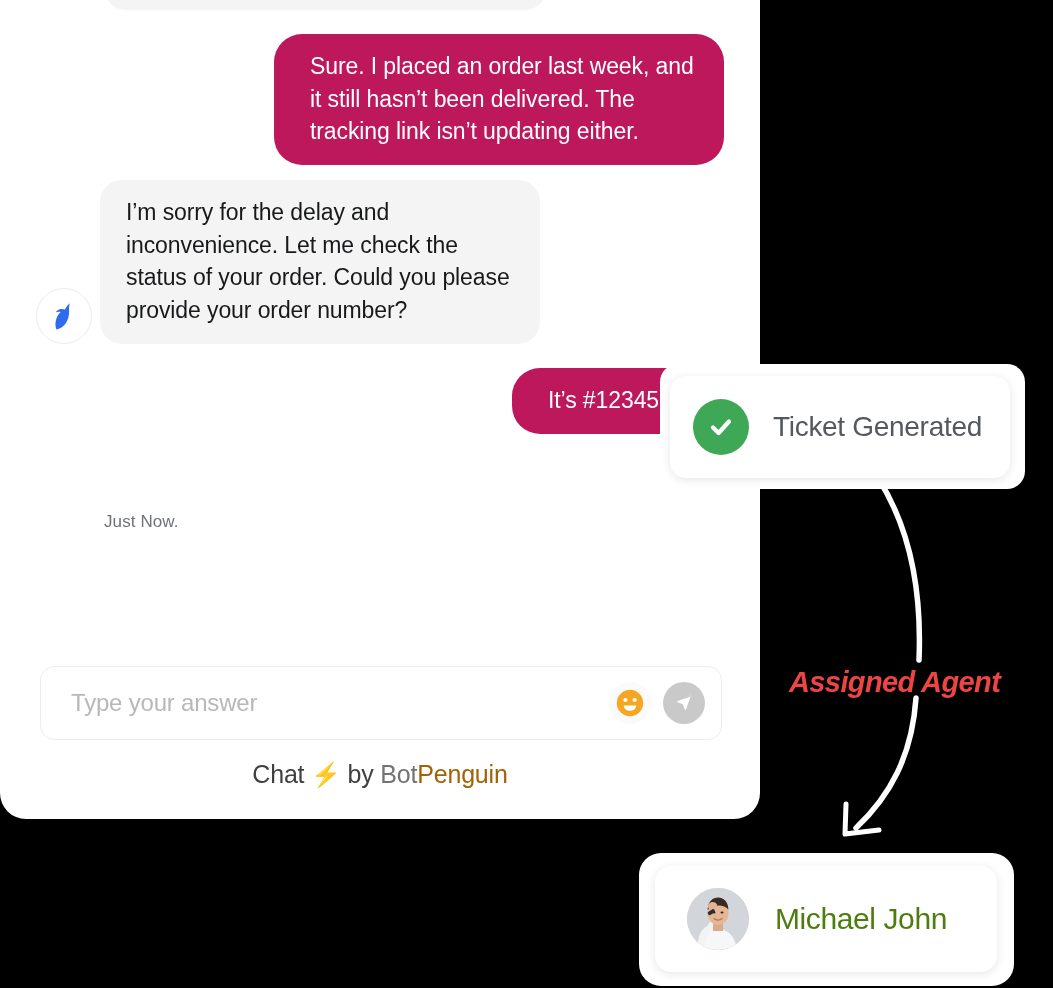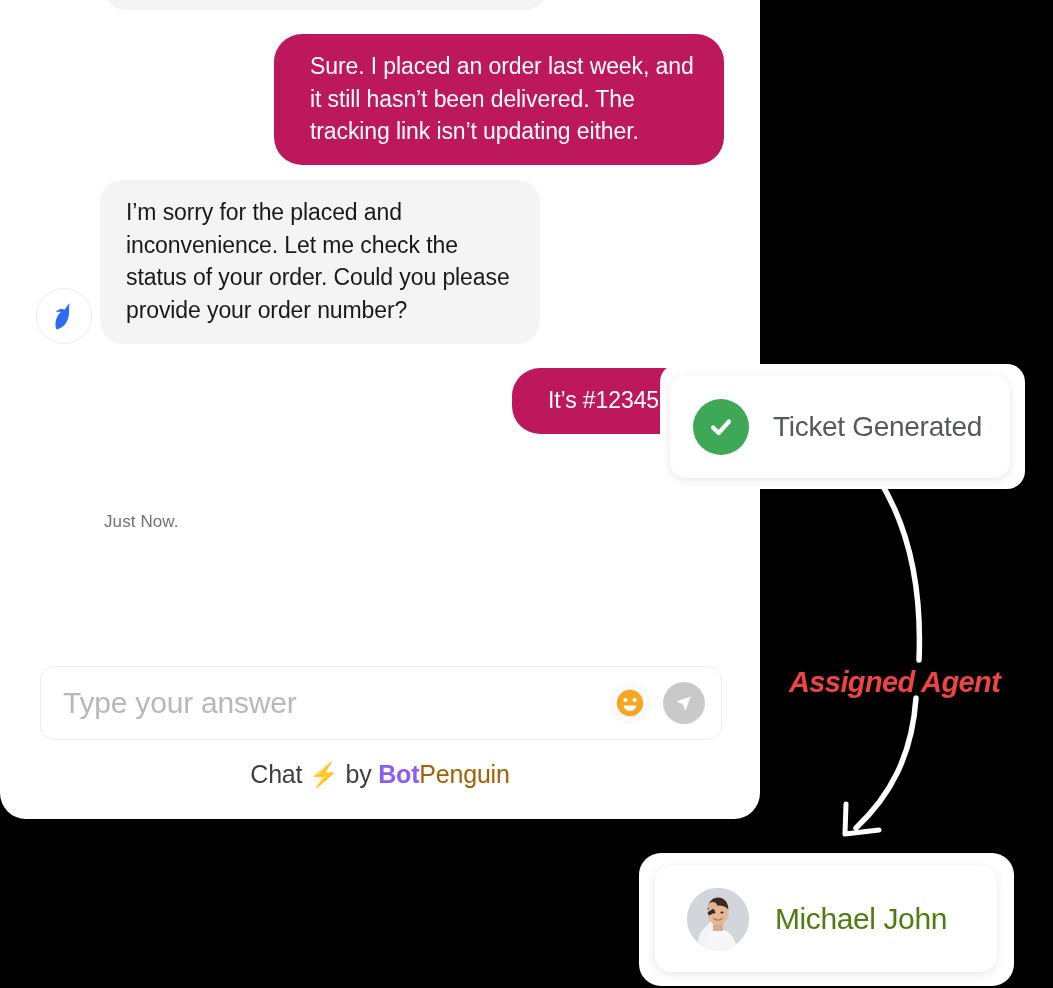--- a/index.html
+++ b/index.html
@@ -155,24 +155,25 @@
     display: flex;
     align-items: center;
     padding: 0 16px 0 22px;
   }
 
   .composer-input {
     flex: 1;
     border: none;
     outline: none;
     font-family: "Liberation Sans", sans-serif;
-    font-size: 30px;
+    font-size: 24px;
     color: #1a1a1a;
     background: transparent;
     letter-spacing: -0.2px;
+    margin-left: 8px;
   }
   .composer-input::placeholder { color: #b6b8bb; }
 
   .emoji-btn {
     width: 42px;
     height: 42px;
     border-radius: 50%;
     background: #fafafa;
     display: flex;
     align-items: center;
@@ -198,21 +199,21 @@
     position: absolute;
     left: 0;
     top: 760px;
     width: 760px;
     text-align: center;
     font-size: 25px;
     letter-spacing: -0.2px;
   }
   .brand .dim { color: #404040; }
   .brand .bolt { color: #f7c522; font-size: 24px; }
-  .brand .b1 { color: #8b5cf6; font-weight: 700; }
+  .brand .b1 { color: #737373; font-weight: 400; }
   .brand .b2 { color: #a16207; font-weight: 400; }
 
   
   .ticket-outer {
     position: absolute;
     left: 660px;
     top: 364px;
     width: 365px;
     height: 125px;
     background: #ffffff;
@@ -333,21 +334,21 @@
       <div class="row row-user1">
         <div class="bubble bubble-user">Sure. I placed an order last week, and it still hasn’t been delivered. The tracking link isn’t updating either.</div>
       </div>
 
       <div class="row row-bot1">
         <div class="avatar">
           <svg width="30" height="30" viewBox="0 0 30 30" aria-hidden="true">
             <path d="M20.8 2.2c-1.9 1.6-3.6 3.8-4.9 6.3-1.4-.5-2.9-.7-4.4-.4-2 .4-3.6 1.6-4.6 3.2 1.6-.6 3.3-.7 4.9-.2-1.5 1.3-2.8 3-3.7 5-1.3 2.7-1.8 5.6-1.6 8.3.1 1.4.4 2.8.9 4.1 3.6-.6 6.9-2.6 9.1-5.7 2.4-3.3 3.5-7.5 3.6-11.7.1-3.1-.3-6.1 .7-8.9z" fill="#2f6bf0"></path>
           </svg>
         </div>
-        <div class="bubble bubble-bot">I’m sorry for the placed and inconvenience. Let me check the status of your order. Could you please provide your order number?</div>
+        <div class="bubble bubble-bot">I’m sorry for the delay and inconvenience. Let me check the status of your order. Could you please provide your order number?</div>
       </div>
 
       <div class="row row-user2">
         <div class="bubble bubble-user">It’s #1234567</div>
       </div>
 
 
       <div class="timestamp">Just Now.</div>
     </div>
 

